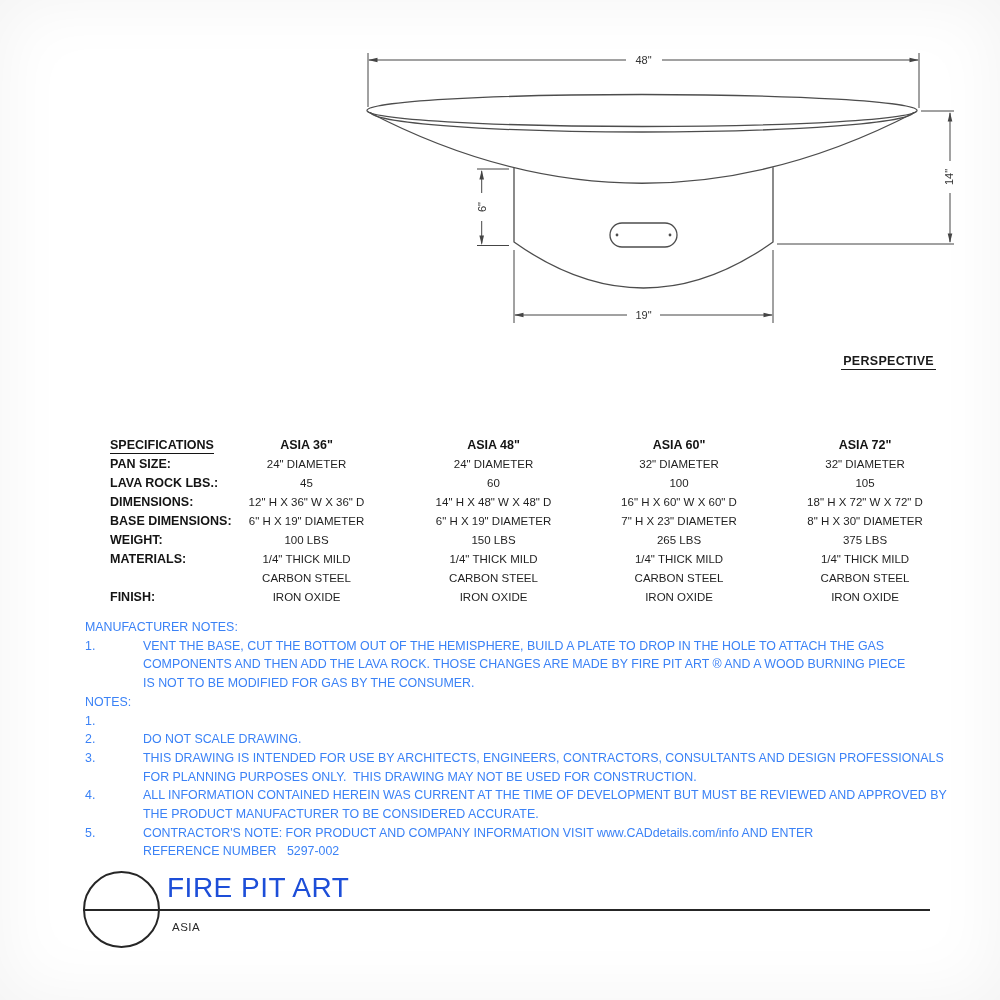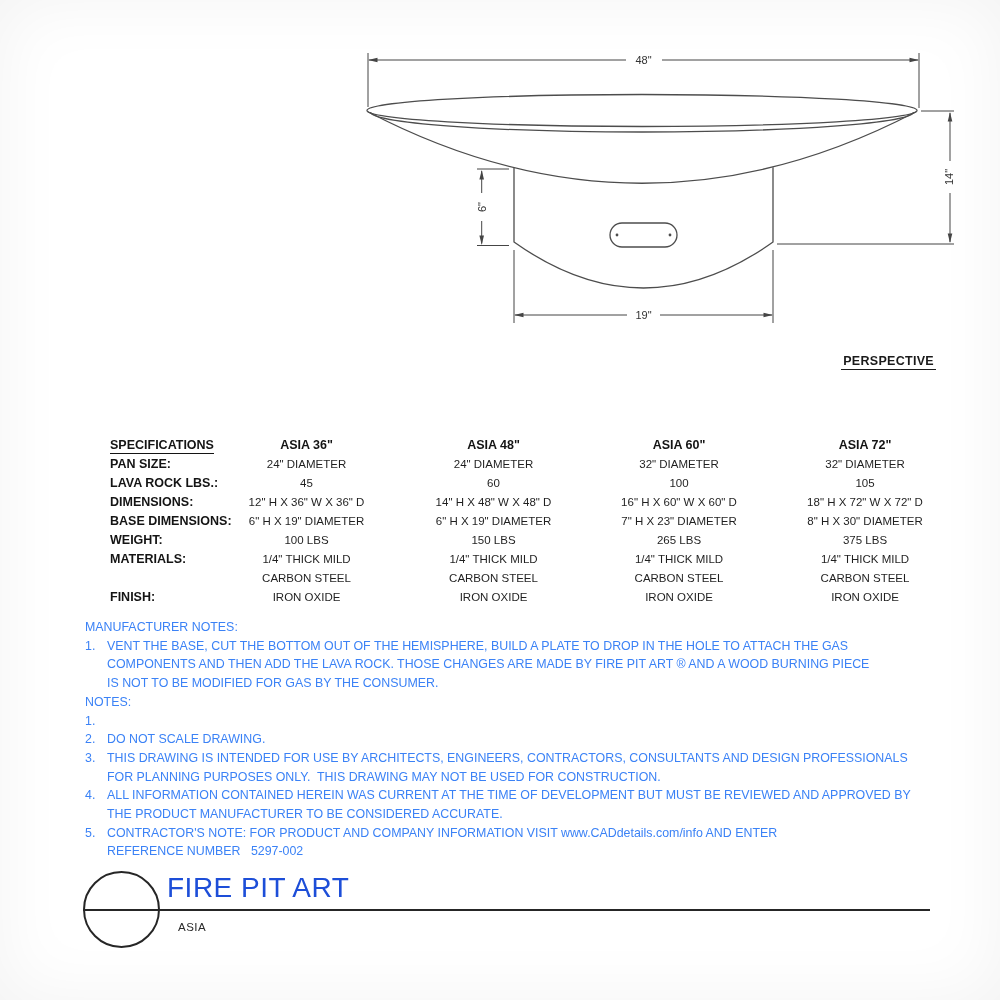--- a/index.html
+++ b/index.html
@@ -21,29 +21,29 @@
   .trow .lbl { font-weight:bold; font-size:12.5px; white-space:nowrap; color:#141414; }
   .trow .val { text-align:center; font-size:11.5px; color:#1f1f1f; white-space:nowrap; }
   .trow.hdr .val { font-weight:bold; font-size:12.5px; color:#141414; }
   .trow.hdr .lbl span { border-bottom:1.7px solid #141414; padding-bottom:1px; }
   .trow.burner .val { font-size:10px; font-weight:bold; }
   
   .notes { position:absolute; left:85px; top:618px; width:890px; font-size:12.4px; line-height:18.7px; color:#3b82f6; }
   .sec-title { white-space:pre; }
   .note-item { display:flex; }
   .note-item .num { width:22px; flex:none; }
-  .note-item .txt { white-space:pre; }
+  .note-item .txt { white-space:pre;margin-left:36px; }
   
   .tb-circle {
     position:absolute; left:83px; top:871px; width:77px; height:77px;
     border:2.5px solid #262626; border-radius:50%; box-sizing:border-box; background:transparent;
   }
   .tb-line { position:absolute; left:83px; top:909px; width:847px; height:2px; background:#262626; }
   .tb-company { position:absolute; left:167px; top:872px; font-size:28px; font-weight:400; color:#1d4ed8; letter-spacing:0.5px; white-space:nowrap; }
-  .tb-model { position:absolute; left:172px; top:921px; font-size:11.5px; color:#2a2a2a; letter-spacing:0.5px;margin-left:6px; }
+  .tb-model { position:absolute; left:172px; top:921px; font-size:11.5px; color:#2a2a2a; letter-spacing:0.5px; }
 </style>
 </head>
 <body>
 
 <div class="page">
 
   <svg class="drawing" viewBox="350 40 620 300" xmlns="http://www.w3.org/2000/svg">
 
     <g stroke="#4d4d4d" stroke-width="1.3" fill="none">
       <ellipse cx="642" cy="110.5" rx="275" ry="16"></ellipse>

